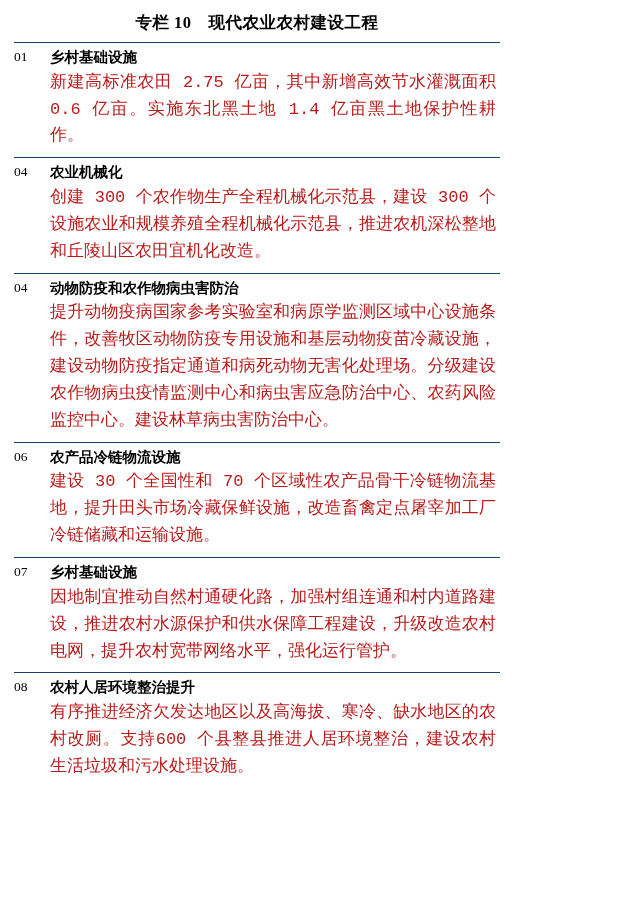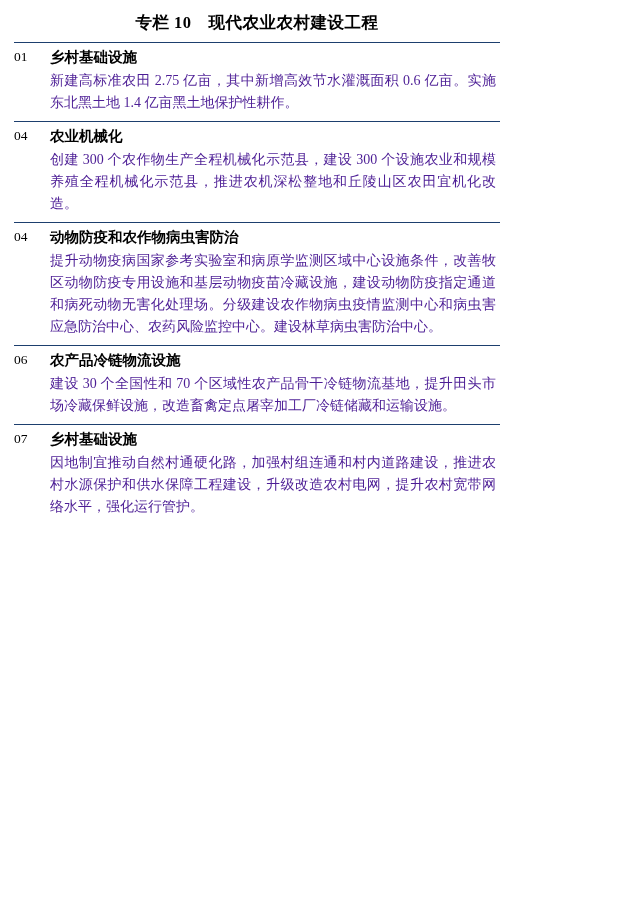--- a/index.html
+++ b/index.html
@@ -52,25 +52,26 @@
     padding: 4px 4px 7px 2px;
   }
   .item-title {
     font-size: 14.5px;
     font-weight: bold;
     line-height: 1.5;
     color: #000;
     margin-bottom: 1px;
   }
   .item-text {
-    font-size: 14px;
+    font-size: 17px;
     line-height: 1.58;
-    color: #4c1d95;
+    color: #b91c1c;
     text-align: justify;
     text-justify: inter-ideograph;
+    font-family: Liberation Mono, monospace;
   }
   .top-rule {
     border: 0;
     border-top: 1.6px solid #1d3f6e;
     margin: 0 0 0 0;
   }
 </style>
 </head>
 <body>
 
@@ -118,17 +119,24 @@
       </tr>
 
       <tr class="item-row">
         <td class="num-cell">07</td>
         <td class="content-cell">
           <div class="item-title">乡村基础设施</div>
           <div class="item-text">因地制宜推动自然村通硬化路，加强村组连通和村内道路建设，推进农村水源保护和供水保障工程建设，升级改造农村电网，提升农村宽带网络水平，强化运行管护。</div>
         </td>
       </tr>
 
+      <tr class="item-row">
+        <td class="num-cell">08</td>
+        <td class="content-cell">
+          <div class="item-title">农村人居环境整治提升</div>
+          <div class="item-text">有序推进经济欠发达地区以及高海拔、寒冷、缺水地区的农村改厕。支持600 个县整县推进人居环境整治，建设农村生活垃圾和污水处理设施。</div>
+        </td>
+      </tr>
 
     </tbody>
   </table>
 
 </div>
 
 </body></html>

